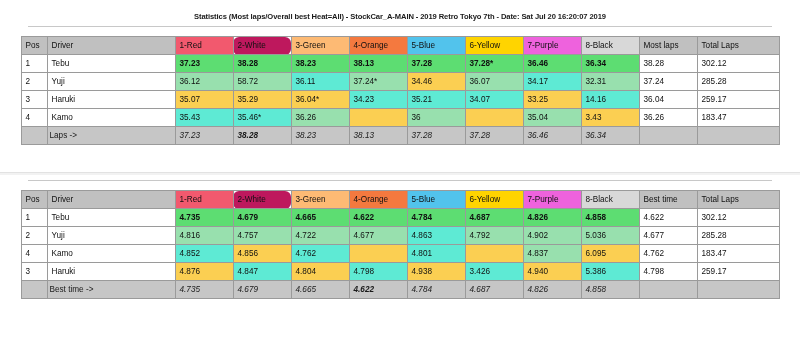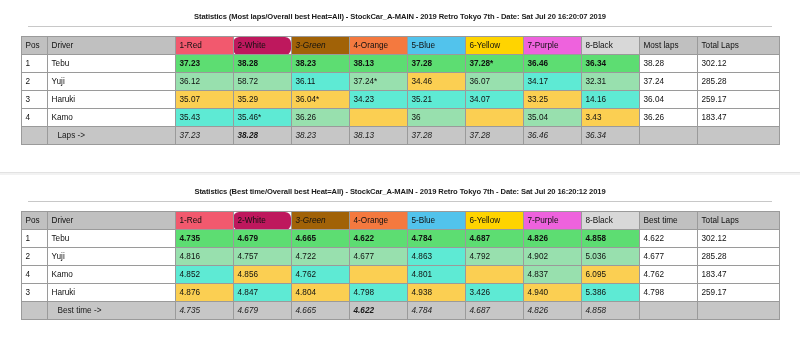--- a/index.html
+++ b/index.html
@@ -82,21 +82,21 @@
   
   col.c-pos   { width: 26px; }
   col.c-drv   { width: 128px; }
   col.c-car   { width: 58px; }
   col.c-sum   { width: 58px; }
   col.c-tot   { width: 82px; }
 
   
   th.h-red    { background: #f2596e; }
   th.h-white  { background: #be185d; border-radius: 6px; }
-  th.h-green  { background: #a16207; font-style: italic; }
+  th.h-green  { background: #fdba74; }
   th.h-orange { background: #f4793f; }
   th.h-blue   { background: #52c3ec; }
   th.h-yellow { background: #ffd400; }
   th.h-purple { background: #ee62dd; }
   th.h-black  { background: #d8d8d8; }
   th.h-gray   { background: #c0c0c0; }
 
   
   .f-green  { background: #5ddd72; }
   .f-green2 { background: #98e0ae; }
@@ -107,21 +107,21 @@
   tbody td.pos, tbody td.drv { background: #ffffff; }
   tbody tr td.val { font-size: 8.2px; }
   tbody tr.top td.val { font-weight: bold; }
 
   tfoot td {
     background: #c6c6c6;
     font-style: italic;
     color: #1a1a1a;
   }
   tfoot td.bold { font-weight: bold; }
-  tfoot td.lbl { font-style: normal; padding-left: 10px; }
+  tfoot td.lbl { font-style: normal; padding-left: 2px; }
 </style>
 </head>
 <body>
 
 <div class="page">
 
   <div class="panel" id="panel-1">
     <div class="report-title">Statistics (Most laps/Overall best Heat=All) - StockCar_A-MAIN - 2019 Retro Tokyo 7th - Date: Sat Jul 20 16:20:07 2019</div>
     <div class="title-rule"></div>
     <table class="stats" id="table-1">
@@ -228,21 +228,20 @@
             <td></td>
             <td></td>
           </tr>
         </tfoot>
     </table>
   </div>
 
   <div class="panel-divider"></div>
 
   <div class="panel" id="panel-2">
-    <div class="report-title">Statistics (Best time/Overall best Heat=All) - StockCar_A-MAIN - 2019 Retro Tokyo 7th - Date: Sat Jul 20 16:20:12 2019</div>
     <div class="title-rule"></div>
     <table class="stats" id="table-2">
       <colgroup>
         <col class="c-pos">
           <col class="c-drv">
         <col class="c-car">
           <col class="c-car">
           <col class="c-car">
           <col class="c-car">
         <col class="c-car">

